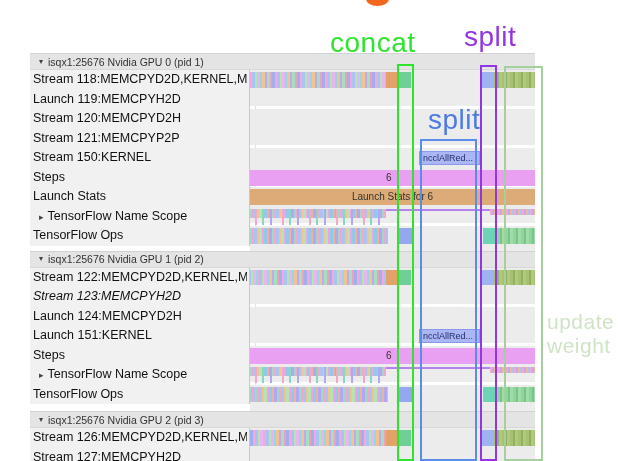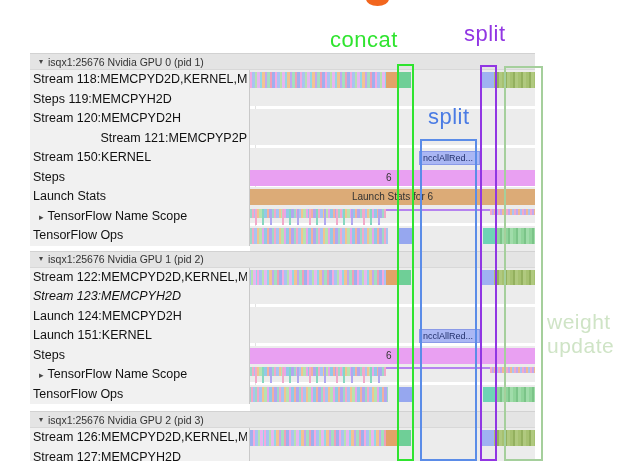--- a/index.html
+++ b/index.html
@@ -43,21 +43,21 @@
            line-height:12px;padding-left:3px;white-space:nowrap;overflow:hidden;}
   .nsline{position:absolute;left:0;top:2px;height:2px;width:285px;background:#b583ef;}
   .nsticksA{position:absolute;left:0;top:2px;height:9px;width:136px;}
   .nsticksB{position:absolute;left:0;top:2px;height:16px;width:136px;
       background:repeating-linear-gradient(90deg,transparent 0 5px,#f2a9c9 5px 7px,transparent 7px 12px,
       #86d8c0 12px 14px,transparent 14px 20px,#b0a8f0 20px 22px,transparent 22px 27px);}
   .nsticksR{position:absolute;left:240px;top:2px;height:6px;width:45px;
       background:repeating-linear-gradient(90deg,#f2a9c9 0 2px,#c2a8f0 2px 4px,#f0b894 4px 6px,#a9c3f2 6px 8px);}
   
   .ann-rect{position:absolute;box-sizing:border-box;border:2px solid;background:transparent;}
-  .ann-label{position:absolute;font-size:22px;letter-spacing:0.5px;}
+  .ann-label{position:absolute;font-size:28px;letter-spacing:0.5px;}
   #wu-label{font-size:21px;line-height:24px;}
   #blob{position:absolute;left:366px;top:-8px;width:23px;height:14px;border-radius:50%;}
 </style>
 </head>
 <body>
 
 <div id="stage">
   <div id="sections">
       <div class="hdr" style="top: 53px;">
         <span class="tri">▾</span>
@@ -66,25 +66,25 @@
       <div class="labelbg" style="top: 70px; height: 175.5px;"></div>
       <div class="gridline" style="left: 255px; top: 70px; height: 175.5px;"></div>
       <div class="tracklabel" style="top: 70px;"><span>Stream 118:MEMCPYD2D,KERNEL,ME</span></div>
       <div class="cell shade" style="top: 70px;">
         <div class="band stripes" style="left: 0px; width: 136px; background-position: 0px 0px;"></div>
         <div class="band seg-orange" style="left: 136px; width: 12px;"></div>
         <div class="band seg-teal" style="left: 148px; width: 13px;"></div>
         <div class="band seg-blue" style="left: 231px; width: 13px;"></div>
         <div class="band olive" style="left: 244px; width: 41px;"></div>
       </div>
-      <div class="tracklabel" style="top: 89.5px;"><span>Steps 119:MEMCPYH2D</span></div>
+      <div class="tracklabel" style="top: 89.5px;"><span>Launch 119:MEMCPYH2D</span></div>
       <div class="cell" style="top: 89.5px;"></div>
       <div class="tracklabel" style="top: 109px;"><span>Stream 120:MEMCPYD2H</span></div>
       <div class="cell shade" style="top: 109px;"></div>
-      <div class="tracklabel" style="top: 128.5px; text-align: right;"><span>Stream 121:MEMCPYP2P</span></div>
+      <div class="tracklabel" style="top: 128.5px;"><span>Stream 121:MEMCPYP2P</span></div>
       <div class="cell" style="top: 128.5px;"></div>
       <div class="tracklabel" style="top: 148px;"><span>Stream 150:KERNEL</span></div>
       <div class="cell shade" style="top: 148px;">
         <div class="ncclbar">ncclAllRed...</div>
       </div>
       <div class="tracklabel" style="top: 167.5px;"><span>Steps</span></div>
       <div class="cell" style="top: 167.5px;">
         <div class="stepsbar">
           <span>6</span>
         </div>
@@ -169,18 +169,18 @@
 
   <div class="ann-rect" id="rect-concat" style="left: 397px; top: 64px; width: 17px; height: 397px; border-color: rgb(47, 228, 47);"></div>
   <div class="ann-rect" id="rect-nccl" style="left: 420px; top: 139px; width: 57px; height: 322px; border-color: rgb(91, 140, 232);"></div>
   <div class="ann-rect" id="rect-split" style="left: 480px; top: 65px; width: 17px; height: 396px; border-color: rgb(145, 54, 227);"></div>
   <div class="ann-rect" id="rect-wu" style="left: 504px; top: 66px; width: 39px; height: 395px; border-color: rgb(165, 207, 156);"></div>
 
   <div class="ann-label" id="concat-label" style="left: 330px; top: 27px; color: rgb(47, 228, 47);">concat</div>
   <div class="ann-label" id="split-label" style="left: 464px; top: 21px; color: rgb(145, 54, 227);">split</div>
   <div class="ann-label" id="nccl-label" style="left: 428px; top: 104px; color: rgb(74, 123, 228);">split</div>
   <div class="ann-label" id="wu-label" style="left: 547px; top: 310px; color: rgb(207, 228, 198);">
+    <div>update</div>
     <div>weight</div>
-    <div>update</div>
   </div>
 
   <div id="blob" style="background: rgb(242, 102, 30);"></div>
 </div>
 
 </body></html>

